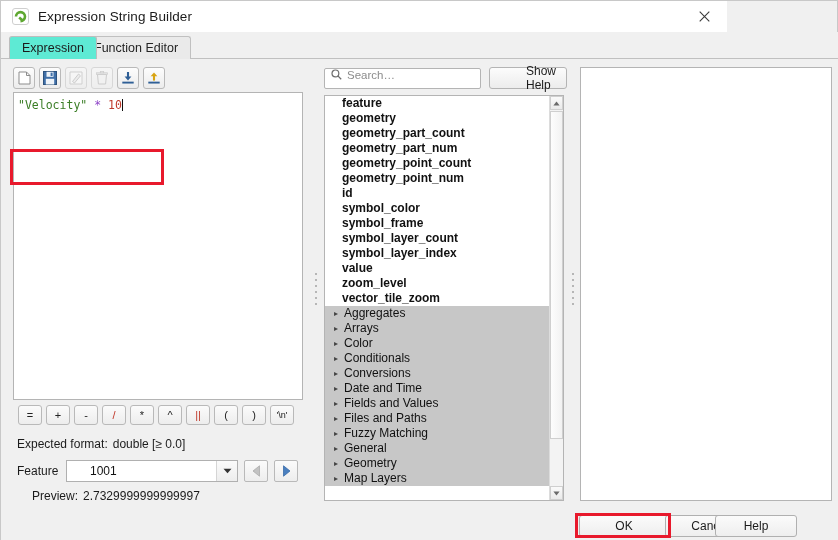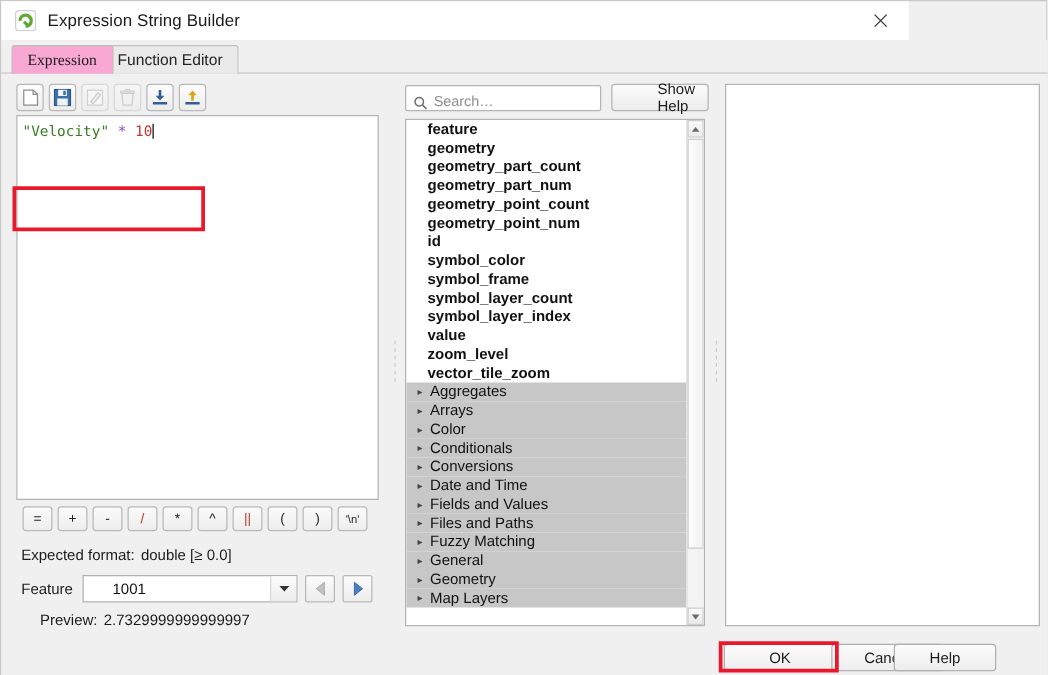--- a/index.html
+++ b/index.html
@@ -47,25 +47,24 @@
     position:absolute;top:4px;height:23px;
     display:flex;align-items:center;justify-content:center;
     font-size:12.5px;color:#1b1b1b;
     border:1px solid #c0c0c0;
     border-bottom:none;
     border-radius:3px 3px 0 0;
     box-sizing:border-box;
     padding:0 12px;
   }
   .tab.active{
-    background:#f9a8d4;
+    background:#5eead4;
     left:8px;
     z-index:3;
     border-color:#bdbdbd;
-    font-family:Liberation Serif, serif;
   }
   .tab.inactive{
     background:#eaeaea;
     left:80px;
     z-index:2;
     color:#242424;
   }
   .tab-underline{
     position:absolute;left:0;top:57px;width:838px;height:1px;background:#c0c0c0;
   }
@@ -175,21 +174,21 @@
   
   .mid-pane{
     position:absolute;left:320px;top:0;width:248px;height:450px;
   }
   .search-row{
     position:absolute;left:3px;top:8px;display:flex;align-items:center;
   }
   .searchbox{
     width:157px;height:21px;background:#fff;border:1px solid #b4b4b4;
     border-radius:2px;box-sizing:border-box;
-    display:flex;align-items:flex-end;
+    display:flex;align-items:flex-start;
   }
   .searchbox .s-icon{margin-left:6px;margin-right:5px;display:flex;}
   .searchbox .s-ph{color:#8c8c8c;font-size:11.5px;}
   .help-btn{
     margin-left:8px;width:78px;height:22px;
     border:1px solid #b4b4b4;border-radius:3px;
     background:linear-gradient(#fcfcfc,#ececec);
     display:flex;align-items:center;justify-content:center;
     font-size:12px;color:#1b1b1b;box-sizing:border-box;padding-left:36px;
   }

